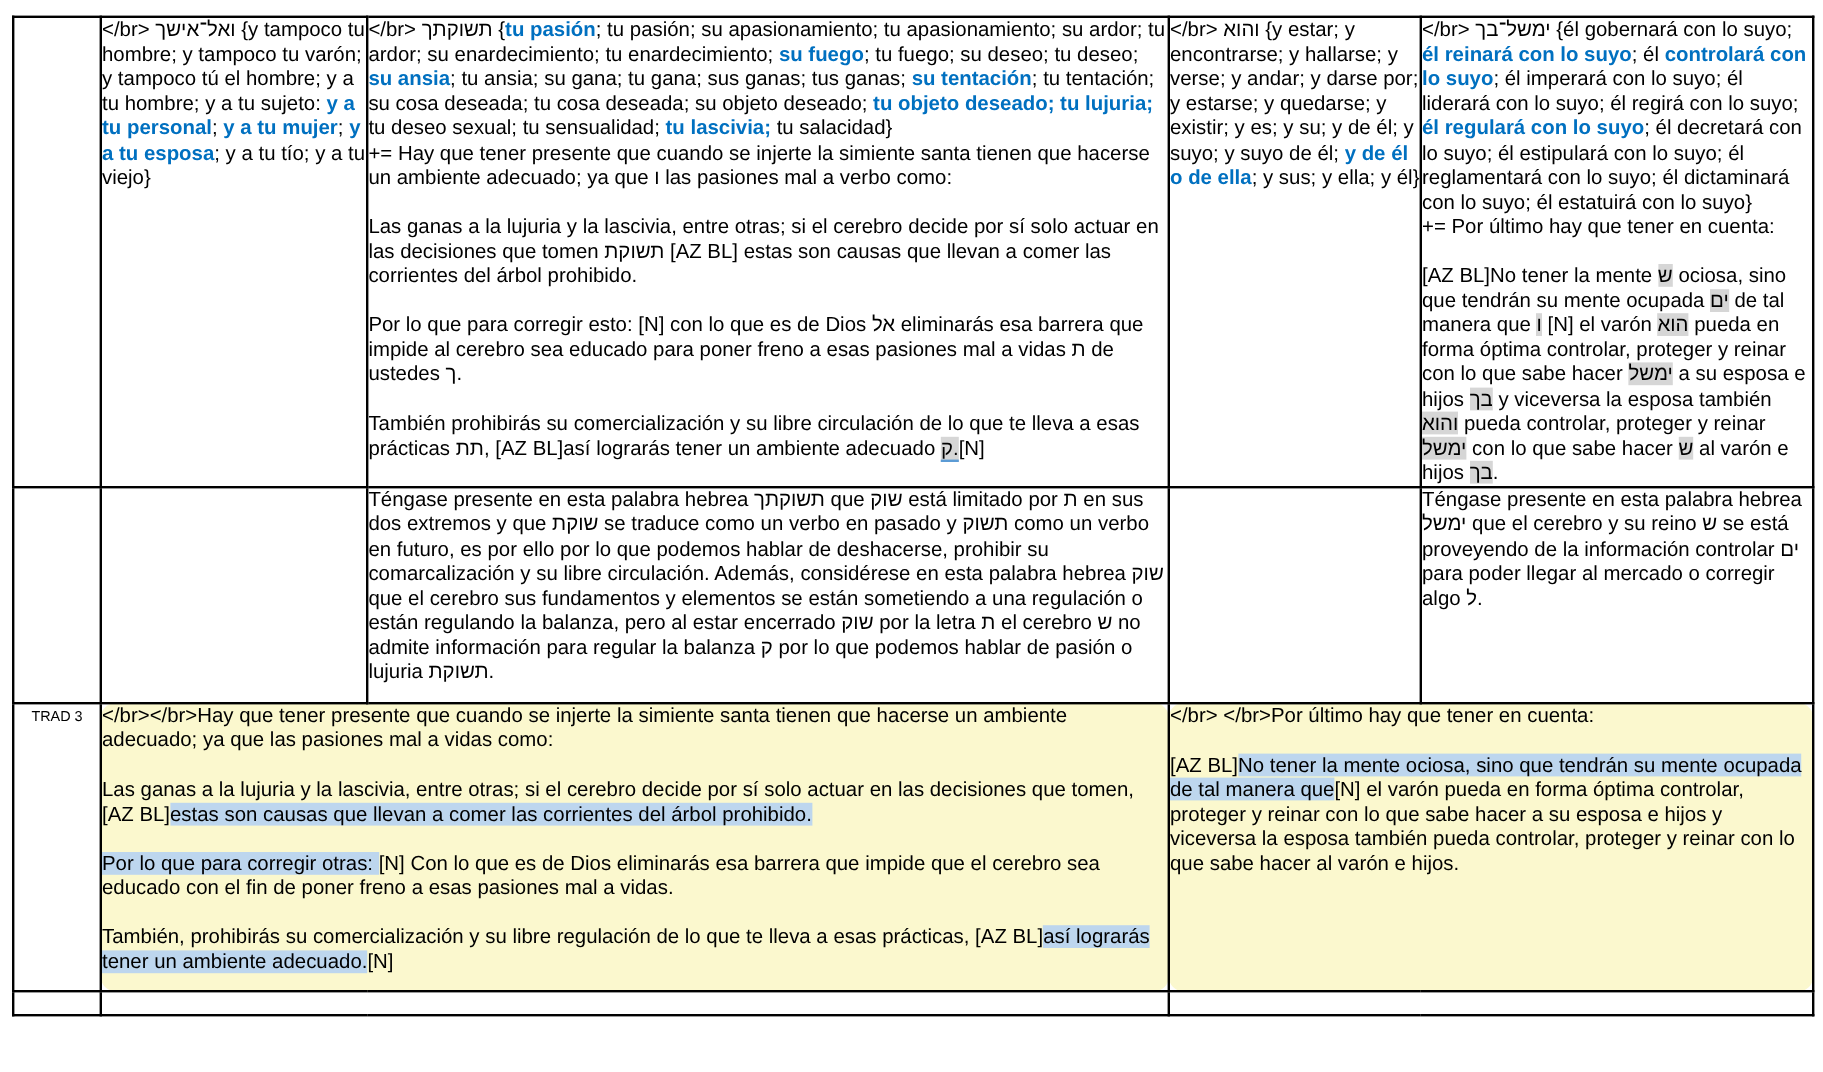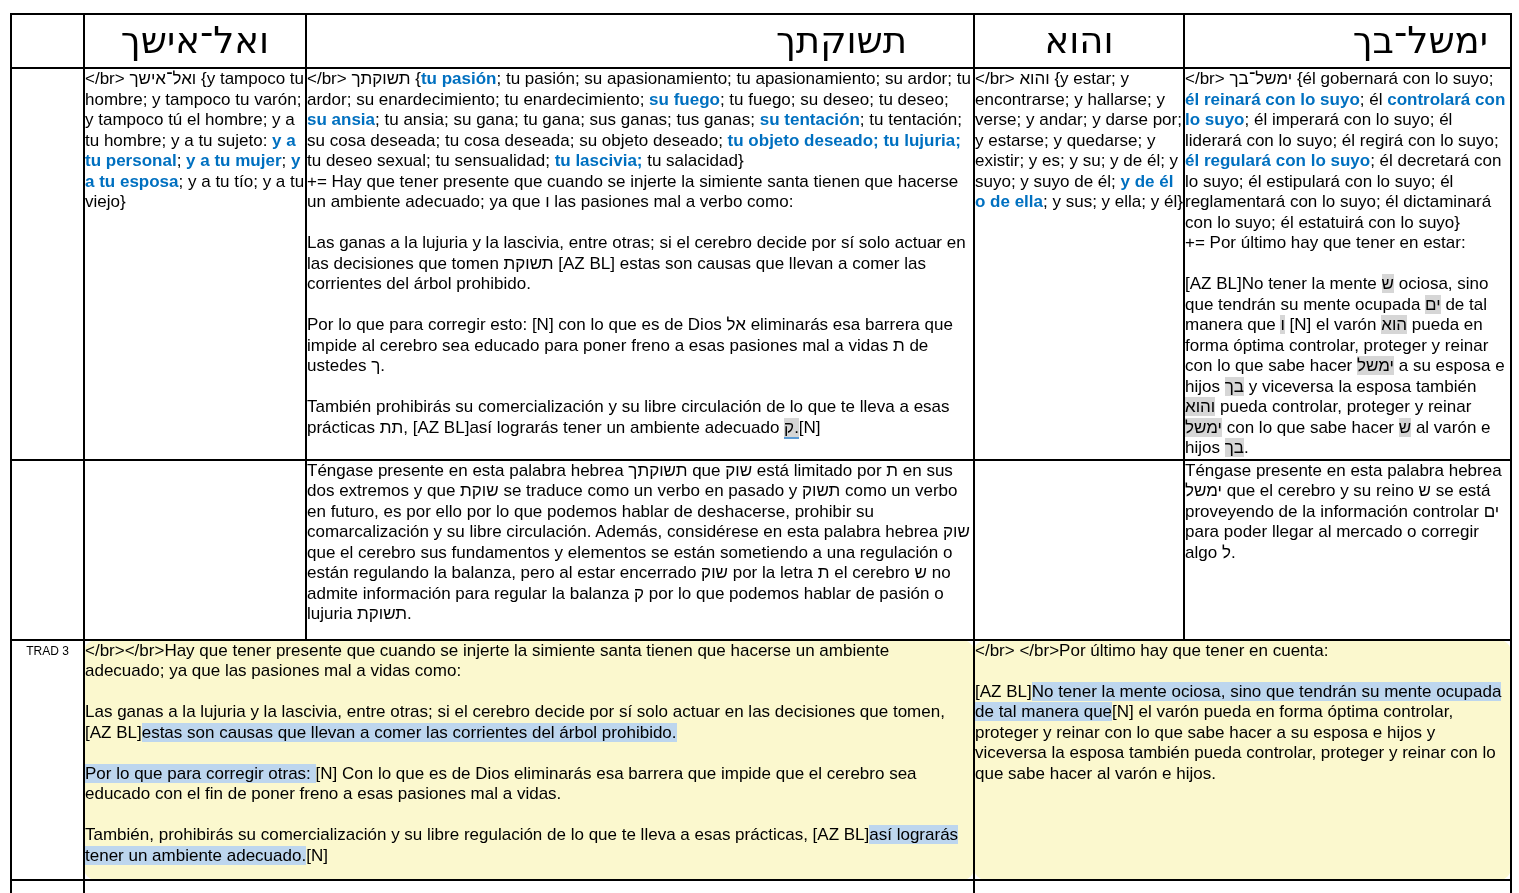--- a/index.html
+++ b/index.html
@@ -67,27 +67,20 @@
   <table class="doc-table">
     <colgroup>
       <col style="width:73px">
       <col style="width:222px">
       <col style="width:668px">
       <col style="width:210px">
       <col style="width:327px">
     </colgroup>
 
     <tbody>
-        <tr class="r-hdr">
-      <td></td>
-      <td class="heb h-center" dir="rtl">ואל־אישך</td>
-      <td class="heb h-right1" dir="rtl">תשוקתך</td>
-      <td class="heb h-center" dir="rtl">והוא</td>
-      <td class="heb h-right2" dir="rtl">ימשל־בך</td>
-    </tr>
 
     <tr class="r-main">
       <td></td>
       <td class="body">
             <div class="para"><span>&lt;/br&gt; ואל־אישך {y tampoco tu hombre; y tampoco tu varón; y tampoco tú el hombre; y a tu hombre; y a tu sujeto: </span><span class="run-b">y a tu personal</span><span>; </span><span class="run-b">y a tu mujer</span><span>; </span><span class="run-b">y a tu esposa</span><span>; y a tu tío; y a tu viejo}</span></div>
           </td>
       <td class="body">
             <div class="para"><span>&lt;/br&gt; תשוקתך {</span><span class="run-b">tu pasión</span><span>; tu pasión; su apasionamiento; tu apasionamiento; su ardor; tu ardor; su enardecimiento; tu enardecimiento; </span><span class="run-b">su fuego</span><span>; tu fuego; su deseo; tu deseo; </span><span class="run-b">su ansia</span><span>; tu ansia; su gana; tu gana; sus ganas; tus ganas; </span><span class="run-b">su tentación</span><span>; tu tentación; su cosa deseada; tu cosa deseada; su objeto deseado; </span><span class="run-b">tu objeto deseado; tu lujuria;</span><span> tu deseo sexual; tu sensualidad; </span><span class="run-b">tu lascivia;</span><span> tu salacidad}</span></div>
             <div class="para"><span>+= Hay que tener presente que cuando se injerte la simiente santa tienen que hacerse un ambiente adecuado; ya que ו las pasiones mal a verbo como:</span></div>
             <div class="para">&nbsp;</div>
@@ -95,21 +88,21 @@
             <div class="para">&nbsp;</div>
             <div class="para"><span>Por lo que para corregir esto: [N] con lo que es de Dios אל eliminarás esa barrera que impide al cerebro sea educado para poner freno a esas pasiones mal a vidas ת de ustedes ך.</span></div>
             <div class="para">&nbsp;</div>
             <div class="para"><span>También prohibirás su comercialización y su libre circulación de lo que te lleva a esas prácticas תת, [AZ BL]así lograrás tener un ambiente adecuado </span><span class="run-u">ק.</span><span>[N]</span></div>
           </td>
       <td class="body">
             <div class="para"><span>&lt;/br&gt; והוא {y estar; y encontrarse; y hallarse; y verse; y andar; y darse por; y estarse; y quedarse; y existir; y es; y su; y de él; y suyo; y suyo de él; </span><span class="run-b">y de él o de ella</span><span>; y sus; y ella; y él}</span></div>
           </td>
       <td class="body">
             <div class="para"><span>&lt;/br&gt; ימשל־בך {él gobernará con lo suyo; </span><span class="run-b">él reinará con lo suyo</span><span>; él </span><span class="run-b">controlará con lo suyo</span><span>; él imperará con lo suyo; él liderará con lo suyo; él regirá con lo suyo; </span><span class="run-b">él regulará con lo suyo</span><span>; él decretará con lo suyo; él estipulará con lo suyo; él reglamentará con lo suyo; él dictaminará con lo suyo; él estatuirá con lo suyo}</span></div>
-            <div class="para"><span>+= Por último hay que tener en estar:</span></div>
+            <div class="para"><span>+= Por último hay que tener en cuenta:</span></div>
             <div class="para">&nbsp;</div>
             <div class="para"><span>[AZ BL]No tener la mente </span><span class="run-g">ש</span><span> ociosa, sino que tendrán su mente ocupada </span><span class="run-g">ים</span><span> de tal manera que </span><span class="run-g">ו</span><span> [N] el varón </span><span class="run-g">הוא</span><span> pueda en forma óptima controlar, proteger y reinar con lo que sabe hacer </span><span class="run-g">ימשל</span><span> a su esposa e hijos </span><span class="run-g">בך</span><span> y viceversa la esposa también </span><span class="run-g">והוא</span><span> pueda controlar, proteger y reinar </span><span class="run-g">ימשל</span><span> con lo que sabe hacer </span><span class="run-g">ש</span><span> al varón e hijos </span><span class="run-g">בך</span><span>.</span></div>
           </td>
     </tr>
 
     <tr class="r-note">
       <td></td>
       <td></td>
       <td class="body">
             <div class="para"><span>Téngase presente en esta palabra hebrea תשוקתך que שוק está limitado por ת en sus dos extremos y que שוקת se traduce como un verbo en pasado y תשוק como un verbo en futuro, es por ello por lo que podemos hablar de deshacerse, prohibir su comarcalización y su libre circulación. Además, considérese en esta palabra hebrea שוק que el cerebro sus fundamentos y elementos se están sometiendo a una regulación o están regulando la balanza, pero al estar encerrado שוק por la letra ת el cerebro ש no admite información para regular la balanza ק por lo que podemos hablar de pasión o lujuria תשוקת.</span></div>

